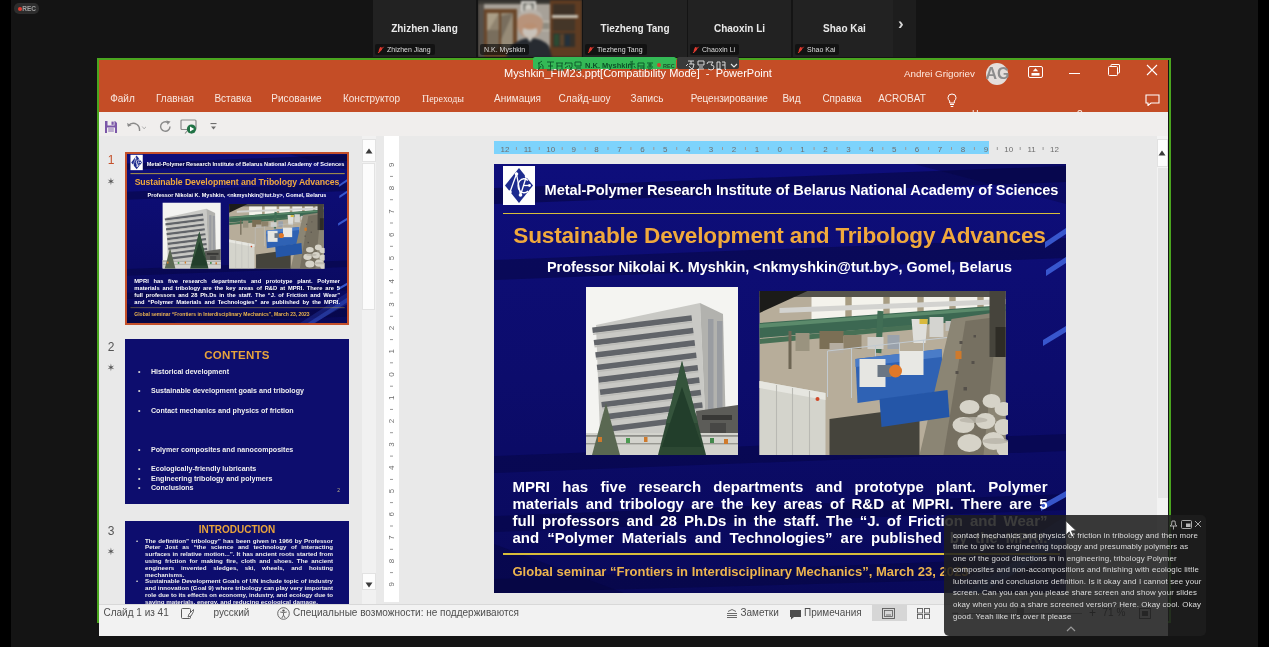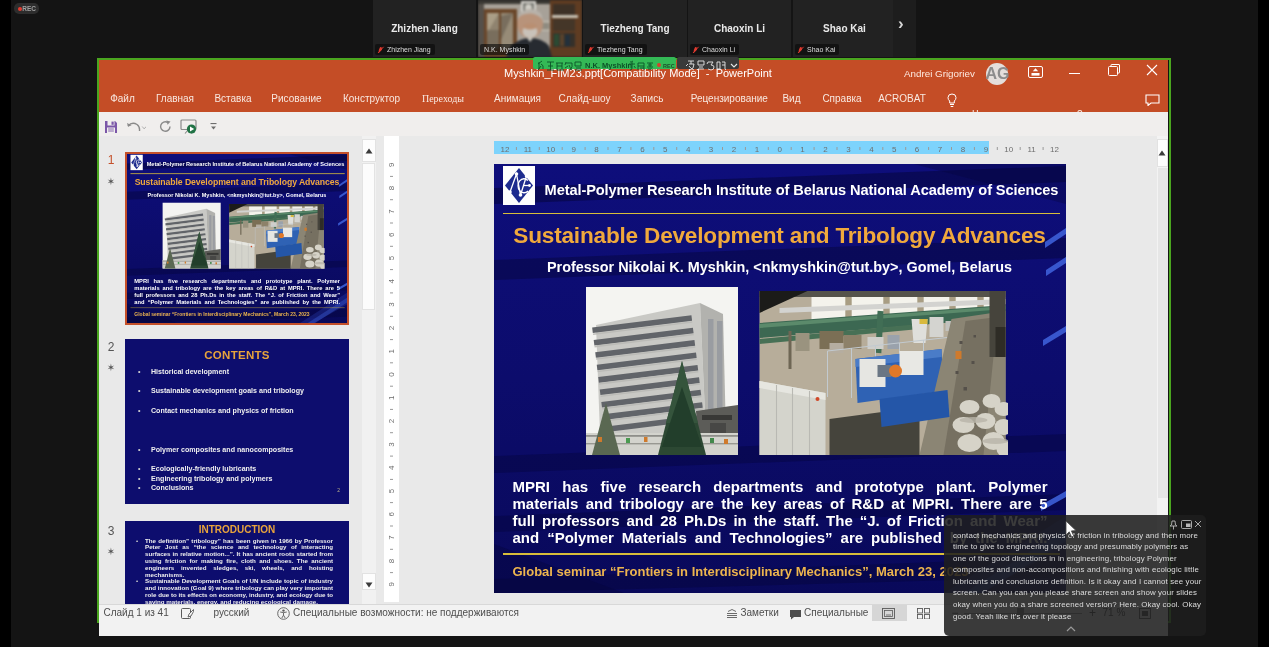--- a/index.html
+++ b/index.html
@@ -728,21 +728,21 @@
         </svg>
 <span style="left:194px;">Специальные возможности: не поддерживаются</span>
 <svg class="abs" style="left:627px;top:4px;" width="12" height="10" viewBox="0 0 12 10">
           <path d="M2 2.5 L6 0.5 L10 2.5" fill="none" stroke="#5a5a5a" stroke-width="0.9"></path>
           <path d="M1 4.5 h10 M1 6.5 h10 M1 8.5 h10" stroke="#5a5a5a" stroke-width="0.9"></path>
         </svg>
 <span style="left:641.5px;">Заметки</span>
 <svg class="abs" style="left:690px;top:4px;" width="13" height="11" viewBox="0 0 13 11">
           <path d="M1 1 h11 v7 h-7 l-3 2.5 v-2.5 h-1 z" fill="#4e4e4e"></path>
         </svg>
-<span style="left:705px;">Специальные</span>
+<span style="left:705px;">Примечания</span>
 <div class="abs" style="left:772.5px;top:0;width:35px;height:16px;background:#d6d6d6;"></div>
 <svg class="abs" style="left:783px;top:3px;" width="13" height="11" viewBox="0 0 13 11">
           <rect x="0.5" y="0.5" width="12" height="10" fill="none" stroke="#5a5a5a" stroke-width="0.9"></rect>
           <rect x="2.5" y="2.5" width="8" height="6" fill="none" stroke="#5a5a5a" stroke-width="0.8"></rect>
           <path d="M4 7 h5" stroke="#5a5a5a" stroke-width="0.8"></path>
         </svg>
 <svg class="abs" style="left:817.5px;top:3px;" width="13" height="11" viewBox="0 0 13 11">
           <rect x="0.5" y="0.5" width="5" height="4.5" fill="none" stroke="#5a5a5a" stroke-width="0.9"></rect>
           <rect x="7.5" y="0.5" width="5" height="4.5" fill="none" stroke="#5a5a5a" stroke-width="0.9"></rect>
           <rect x="0.5" y="6.5" width="5" height="4.5" fill="none" stroke="#5a5a5a" stroke-width="0.9"></rect>

